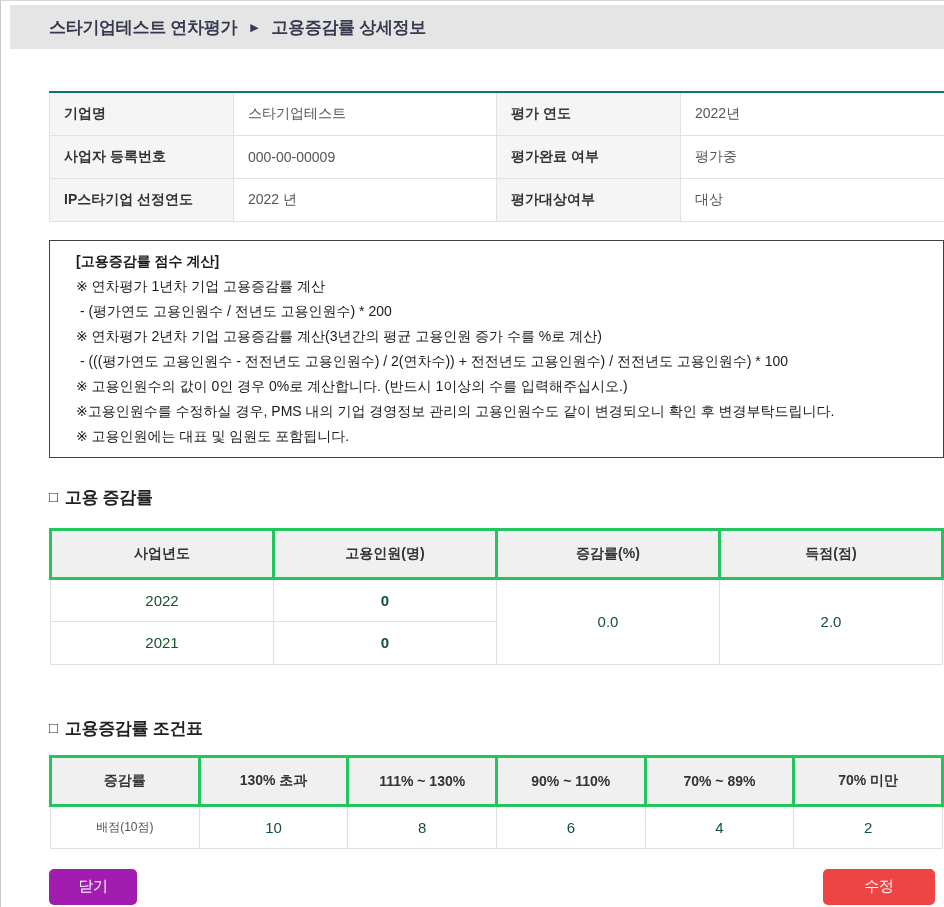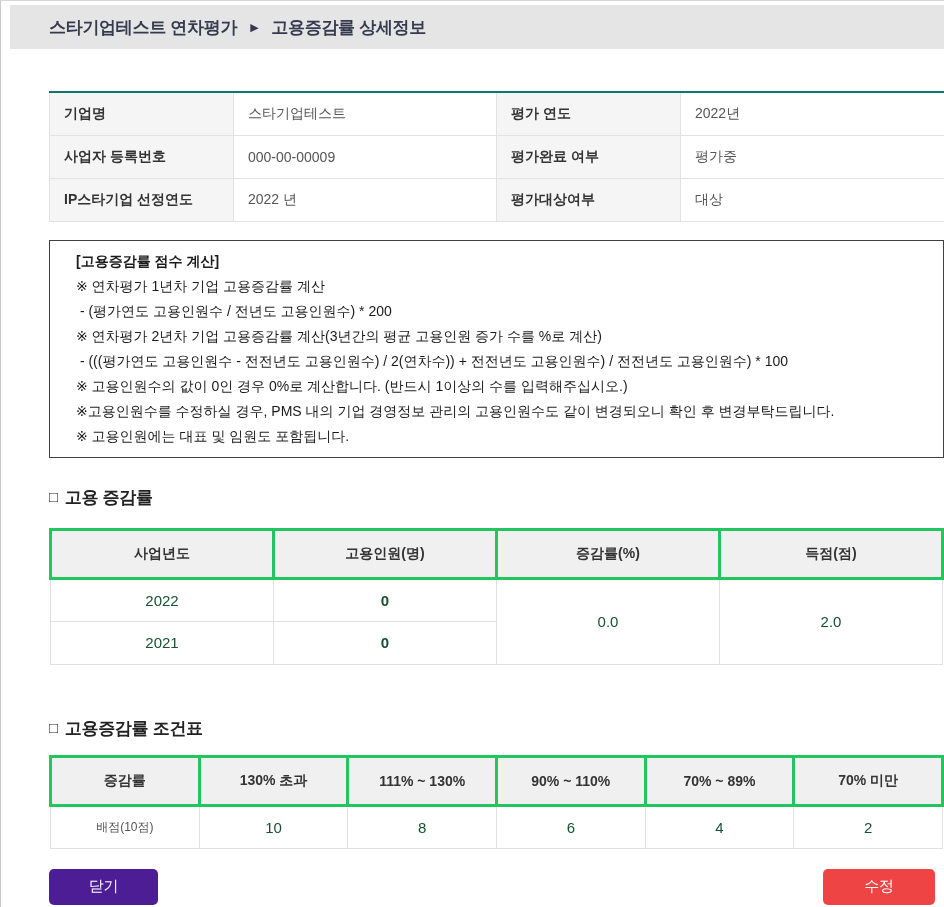--- a/index.html
+++ b/index.html
@@ -92,21 +92,21 @@
   .buttons {
     margin-top:20px;
     display:flex; justify-content:space-between; align-items:center;
   }
   .btn {
     height:36px; border:none; border-radius:5px;
     color:#fff; font-size:15px; letter-spacing:-0.3px;
     cursor:pointer;
     font-family:"Liberation Sans","DejaVu Sans",sans-serif;
   }
-  .btn-close { width:109px; background:#4c1d95; }
+  .btn-close { width:88px; background:#a21caf; }
   .btn-edit  { width:112px; background:#ef4444; margin-right:9px; }
 </style>
 </head>
 <body>
 
 <div class="header-bar">
   <div class="breadcrumb">
     <span>스타기업테스트 연차평가</span>
     <span class="arrow">▶</span>
     <span>고용증감률 상세정보</span>

